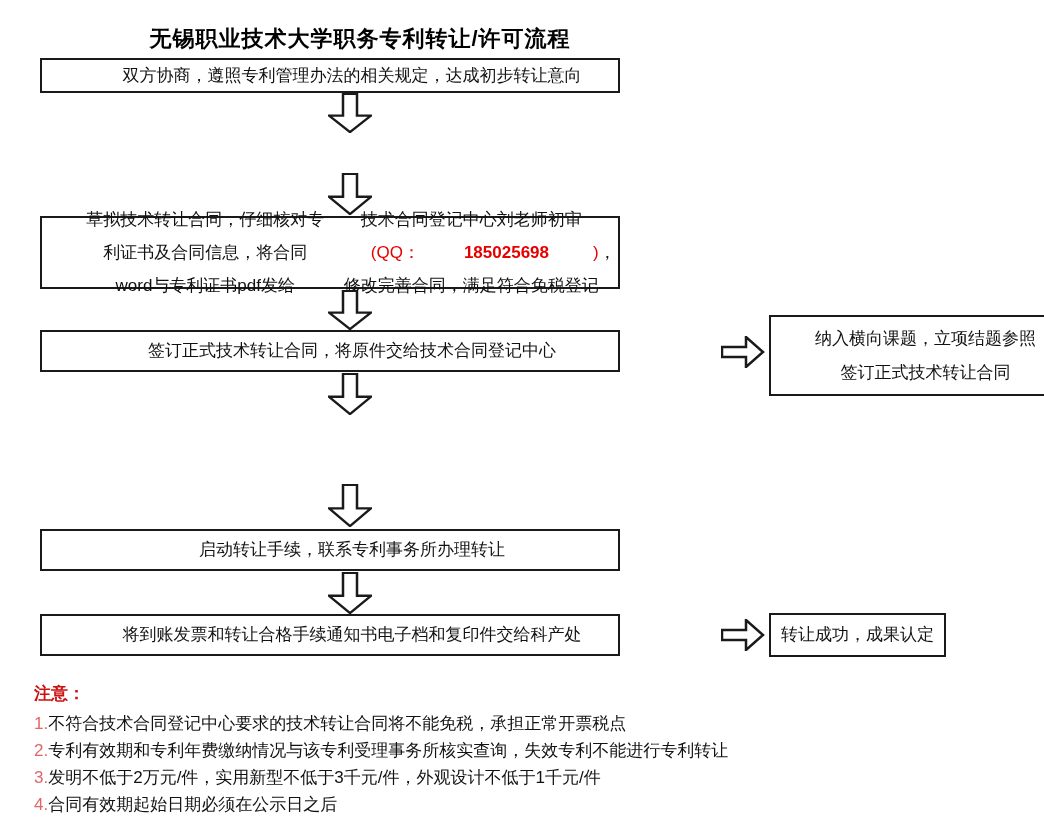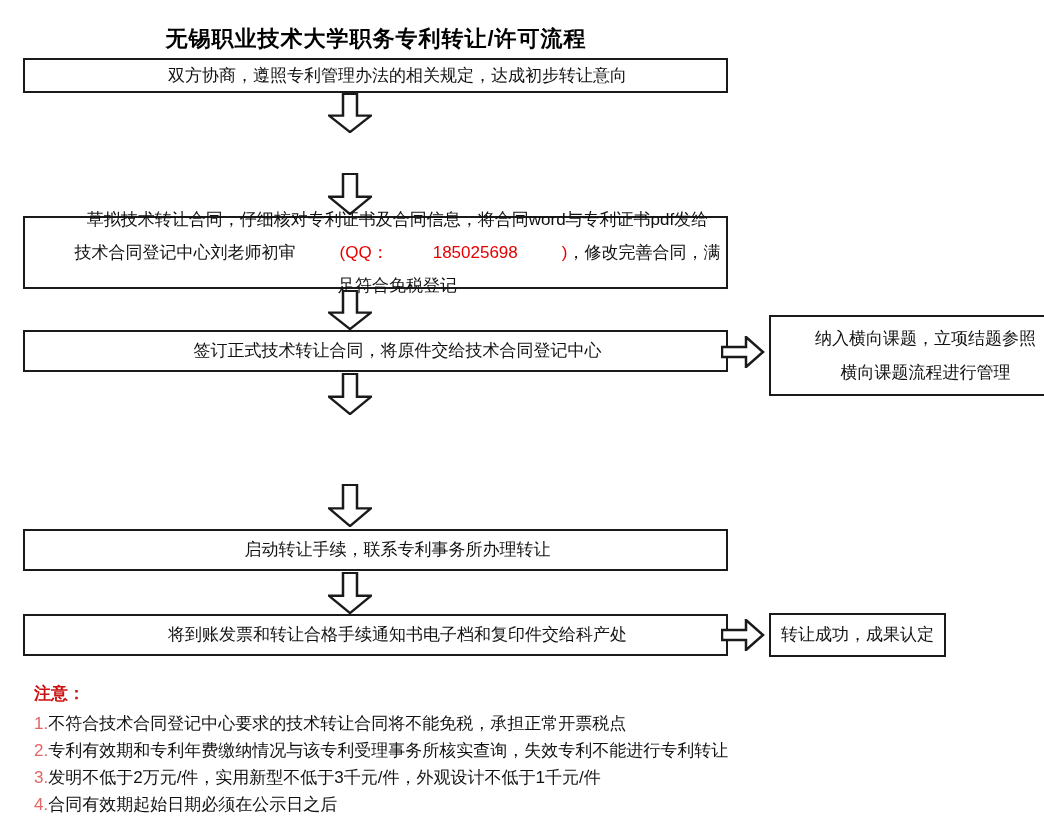--- a/index.html
+++ b/index.html
@@ -4,58 +4,58 @@
 <style>
   html,body{margin:0;padding:0;background:#ffffff;}
   .canvas{
     position:relative;
     width:1044px;height:818px;
     background:#ffffff;
     font-family:"Liberation Sans", sans-serif;
     overflow:hidden;
   }
   .title{
-    position:absolute;top:24px;left:26px;width:700px;
+    position:absolute;top:24px;left:10px;width:700px;
     text-align:center;font-size:22px;font-weight:bold;color:#000;
     letter-spacing:1px;
   }
   .fbox{
     position:absolute;
     box-sizing:border-box;
     border:2px solid var(--box_border,#1a1a1a);
     background:#fff;
     display:flex;align-items:center;justify-content:center;
     text-align:center;
     font-size:17px;color:var(--text,#111);
     line-height:1.6;
   }
-  .main{left:23px;width:705px;padding-left:44px;}
+  .main{left:40px;width:580px;padding-left:44px;}
   .box1{top:58px;height:35px;}
   .box2{top:133px;height:38px;}
-  .box3{top:216px;height:73px;flex-direction:column;line-height:33px;justify-content:center;}
+  .box3{top:216px;height:73px;line-height:33px;justify-content:center;}
   .box4{top:330px;height:42px;}
   .box5{top:416px;height:66px;flex-direction:column;line-height:31px;}
   .box6{top:529px;height:42px;}
   .box7{top:614px;height:42px;}
   .side1{left:769px;top:315px;width:313px;height:81px;flex-direction:column;line-height:34px;}
   .side2{left:769px;top:613px;width:177px;height:44px;}
   .arrow{position:absolute;}
   .da{left:328px;width:44px;}
   .da1{top:93px;height:40px;}
   .da2{top:173px;height:42px;}
   .da3{top:290px;height:40px;}
   .da4{top:373px;height:42px;}
   .da5{top:484px;height:43px;}
   .da6{top:572px;height:42px;}
   .ra{left:721px;width:44px;height:32px;}
   .ra1{top:336px;}
   .ra2{top:619px;}
   .arrow svg{display:block;width:100%;height:100%;}
   .red{color:var(--qq_red,#e60000);margin-left:44px;}
-  .bold{font-weight:normal;}
+  .bold{font-weight:bold;}
   .u{text-decoration:underline;}
   .notes{position:absolute;left:34px;top:682px;font-size:17px;}
   .notes-heading{color:var(--notes_heading_red,#cc1111);font-weight:bold;line-height:24px;margin-bottom:4px;}
   .note-line{line-height:27px;color:var(--text,#111);white-space:nowrap;}
   .note-num{color:var(--note_number_red,#e06666);}
 </style>
 </head>
 <body>
 
 <div class="canvas">
@@ -95,21 +95,21 @@
   </div>
 
   <div class="arrow ra ra1">
     <svg viewBox="0 0 44 32" preserveAspectRatio="none">
         <polygon points="1,11 25,11 25,1 42,16 25,31 25,21 1,21" fill="#ffffff" stroke="#1a1a1a" stroke-width="2.5"></polygon>
       </svg>
   </div>
 
   <div class="fbox side1">
     <div>纳入横向课题，立项结题参照</div>
-    <div>横向课题流程进行管理</div>
+    <div>签订正式技术转让合同</div>
   </div>
 
   <div class="arrow da da4">
     <svg viewBox="0 0 44 46" preserveAspectRatio="none">
         <polygon points="15,1 29,1 29,26 43,26 22,45 1,26 15,26" fill="#ffffff" stroke="#1a1a1a" stroke-width="2.5"></polygon>
       </svg>
   </div>
 
 
   <div class="arrow da da5">

